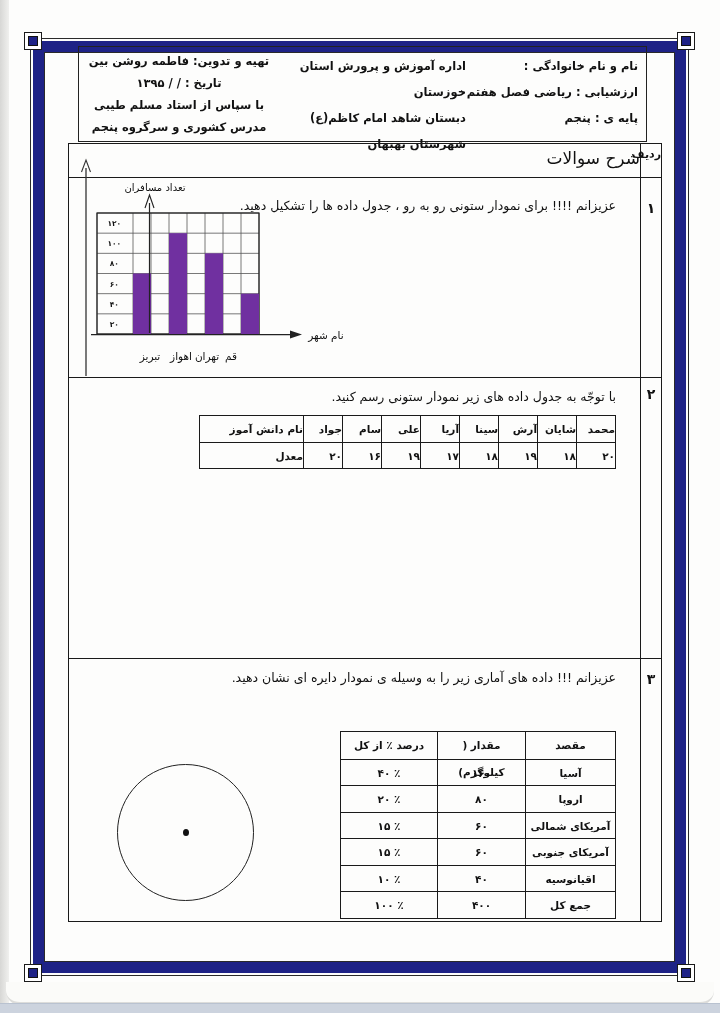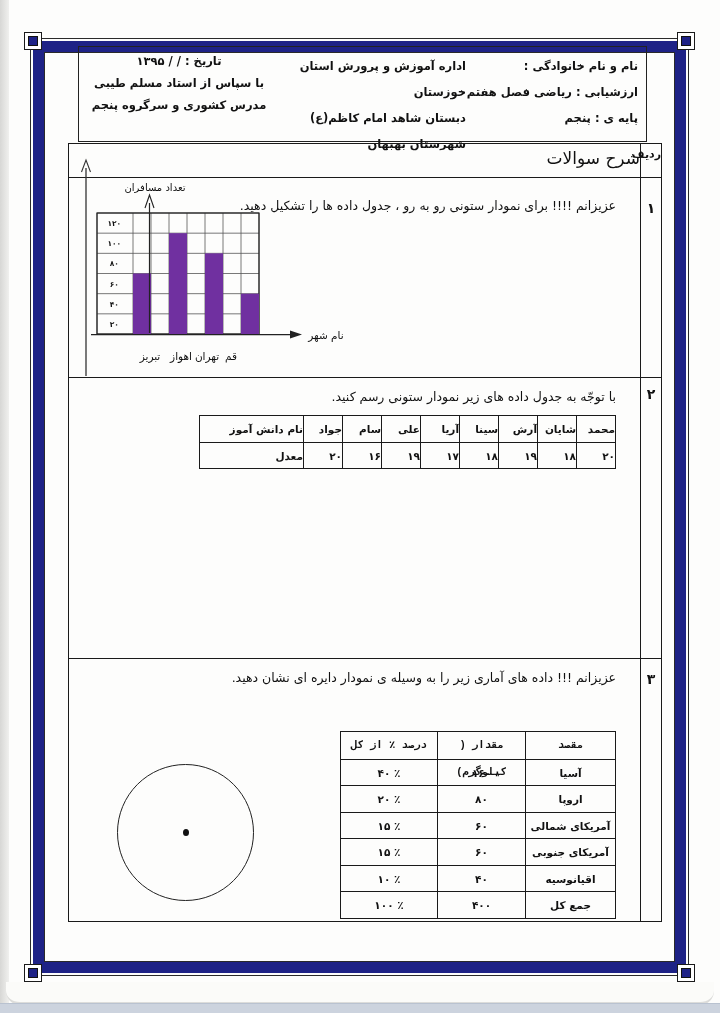--- a/index.html
+++ b/index.html
@@ -48,21 +48,21 @@
   .q2-table>div{height:26px;line-height:26px;border-left:1px solid #1a1a1a;
                 border-top:1px solid #1a1a1a;box-sizing:border-box;}
   .q2-table>div:nth-child(-n+9){border-top:none;}
   .q2-table>div:nth-child(9n){border-left:none;}
 
   
   .q3-table{position:absolute;top:72px;right:24px;border:1.4px solid #1a1a1a;display:grid;
             grid-template-columns:90px 88px 96px;direction:rtl;font-size:10.5px;font-weight:bold;}
   .q3-table>div{height:26.5px;line-height:26.5px;text-align:center;border-left:1px solid #1a1a1a;
                 border-top:1px solid #1a1a1a;box-sizing:border-box;}
-  .q3-table>div:nth-child(-n+3){border-top:none;font-family:Liberation Mono, monospace;}
+  .q3-table>div:nth-child(-n+3){border-top:none;}
   .q3-table>div:nth-child(3n){border-left:none;}
   .pct{direction:ltr;}
 
   
   .pie{position:absolute;left:48px;top:105px;width:137px;height:137px;border:1.4px solid #222;
        border-radius:50%;box-sizing:border-box;}
   .pie-dot{position:absolute;left:50%;top:50%;width:6px;height:7px;margin:-3.5px 0 0 -3px;
            background:#111;border-radius:50%;}
 
   .chart-svg{position:absolute;left:8px;top:3px;}
@@ -92,20 +92,21 @@
       <div>نام و نام خانوادگی :</div>
       <div>ارزشیابی : ریاضی فصل هفتم</div>
       <div>پایه ی  :  پنجم</div>
     </div>
     <div class="hcol hcol-center">
       <div>اداره آموزش و پرورش استان خوزستان</div>
       <div>دبستان شاهد امام کاظم(ع)</div>
       <div>شهرستان بهبهان</div>
     </div>
     <div class="hcol hcol-left">
+      <div>تهیه و تدوین: فاطمه روشن بین</div>
       <div>تاریخ :     /      /     ۱۳۹۵</div>
       <div>با سپاس از استاد مسلم طیبی</div>
       <div>مدرس کشوری و سرگروه پنجم</div>
     </div>
   </div>
 
   <div class="main-table">
 
     <div class="mrow row-titles">
       <div class="num-cell rdif">ردیف</div>

